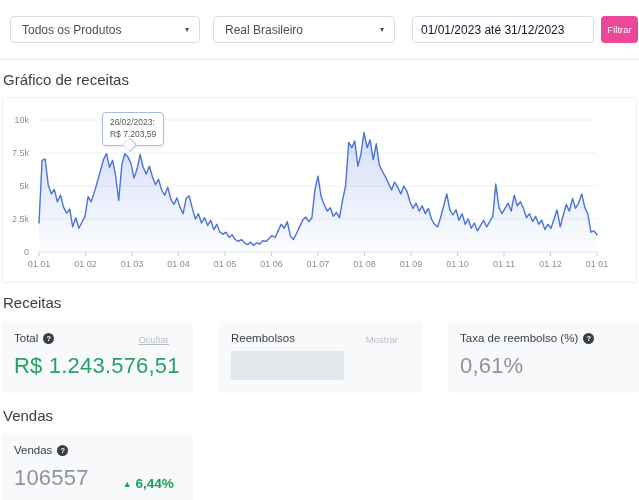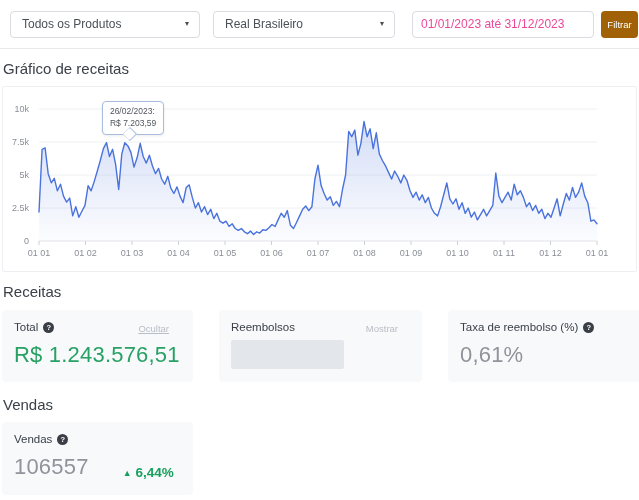--- a/index.html
+++ b/index.html
@@ -1,30 +1,30 @@
 <!DOCTYPE html>
 <html><head>
 <meta charset="utf-8">
 <style>
   * { box-sizing: border-box; margin: 0; padding: 0; }
   html,body { width: 639px; height: 500px; overflow: hidden; background: #fff;
     font-family: "Liberation Sans", sans-serif; }
 
   
-  .topbar { height: 49px; display: flex; align-items: center; padding-left: 10px;
+  .topbar { height: 60px; display: flex; align-items: center; padding-left: 10px;
     border-bottom: 1px solid #e7e9ed; background: #fff; }
   .select { width: 190px; height: 27px; border: 1px solid #d9dce1; border-radius: 4px;
     display: flex; align-items: center; justify-content: space-between;
     padding: 0 10px 0 11px; font-size: 12px; color: #4a4f57; background: #fff; cursor: pointer; }
   .select.currency { width: 182px; margin-left: 13px; }
   .caret { font-size: 8px; color: #4a4f57; line-height: 1; }
   .date-input { width: 182px; height: 27px; margin-left: 17px; border: 1px solid #d9dce1;
-    border-radius: 4px; padding: 0 8px; font-size: 12px; color: #ec4899;
+    border-radius: 4px; padding: 0 8px; font-size: 12px; color: #0f172a;
     font-family: "Liberation Sans", sans-serif; outline: none; }
-  .btn-filter { width: 37px; height: 27px; margin-left: 7px; background: #a16207;
+  .btn-filter { width: 37px; height: 27px; margin-left: 7px; background: #ec4899;
     color: #fff; border: none; border-radius: 4px; font-size: 9.5px; cursor: pointer;
     font-family: "Liberation Sans", sans-serif; }
 
   
   .main { padding: 0 2px; }
   .section-title { font-size: 15px; font-weight: 400; color: #3b4049; }
   .t-chart { margin: 11px 0 9px 1px; }
   .t-receitas { margin: 11px 0 10px 1px; }
   .t-vendas { margin: 14px 0 9px 1px; }
 

